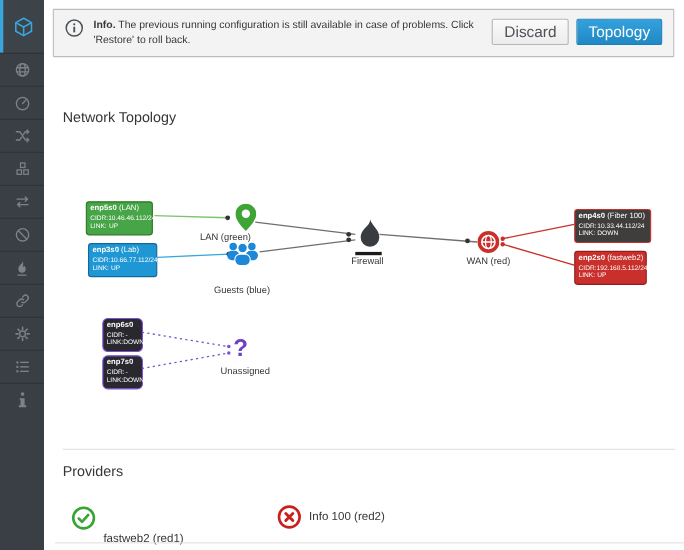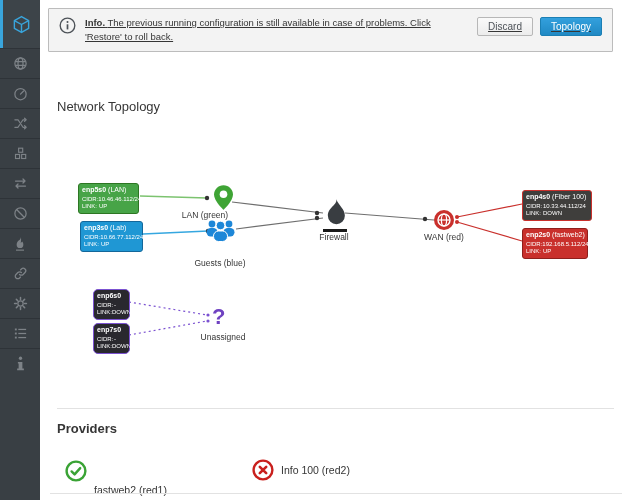--- a/index.html
+++ b/index.html
@@ -9,25 +9,25 @@
   
   .sidebar { position:absolute; left:0; top:0; width:40px; height:500px; background:#393f44; }
   .nav-item { height:30px; display:flex; align-items:center; justify-content:center; color:#7d8287; border-top:1px solid #2e3338; cursor:pointer; }
   .nav-item.active { height:48px; border-top:none; border-left:3px solid #39a5dc; background:#3d4449; color:#39a5dc; }
   .nav-item svg { display:block; }
 
   
   .main { position:absolute; left:40px; top:0; width:582px; height:500px; background:#fff; }
 
   
-  .banner { position:absolute; left:8px; top:8px; width:565px; height:44px; background:#f3f3f3; border:1px solid #bcbcbc; border-radius:1px; display:flex; align-items:flex-start; padding:7px 10px; gap:9px;text-decoration:underline; }
+  .banner { position:absolute; left:8px; top:8px; width:565px; height:44px; background:#f3f3f3; border:1px solid #bcbcbc; border-radius:1px; display:flex; align-items:flex-start; padding:7px 10px; gap:9px; }
   .banner .txt { font-size:9.5px; line-height:1.45; color:#363636; max-width:392px; }
   .banner .txt b { font-weight:bold; }
   .banner .btns { margin-left:auto; display:flex; gap:7px; margin-top:1px; }
-  .btn { font-family:"Liberation Sans", sans-serif; font-size:10px; padding:3px 10px; border-radius:2px; cursor:pointer; }
+  .btn { font-family:"Liberation Sans", sans-serif; font-size:14px; padding:3px 10px; border-radius:2px; cursor:pointer; }
   .btn-default { background:linear-gradient(#fafafa,#ececec); border:1px solid #b7b7b7; color:#4d5258; }
   .btn-primary { background:linear-gradient(#33a0dd,#2089c4); border:1px solid #1b7fb4; color:#fff; }
 
   .h1 { position:absolute; left:17px; top:64px; font-size:19px; font-weight:400; color:#565656; }
   .h2 { position:absolute; left:17px; top:99px; font-size:13px; font-weight:400; color:#363636; }
 
   
   .topology { position:absolute; left:0; top:113px; width:582px; height:255px; }
   .topology svg.wires { position:absolute; left:0; top:0; pointer-events:none; }
 
@@ -42,21 +42,21 @@
   .if-red   { background:#c9302c; border-color:#8e1f1c; }
   .if-purple { background:#29282e; border-color:#7b52d1; border-radius:5px; }
 
   .nodelabel { position:absolute; width:80px; text-align:center; font-size:8.5px; color:#363636; }
   .nodeicon { position:absolute; }
   .wan-circle { position:absolute; width:20px; height:20px; }
   .qmark { position:absolute; font-size:22px; font-weight:bold; color:#6f42c1; }
 
   
   .divider { position:absolute; height:1px; background:#e2e2e2; }
-  .h3 { position:absolute; left:17px; top:421px; font-size:13px; font-weight:700; color:#363636; }
+  .h3 { position:absolute; left:17px; top:421px; font-size:13px; font-weight:400; color:#363636; }
   .provider-icon { position:absolute; }
   .provider-label { position:absolute; font-size:10.5px; color:#363636; }
 </style>
 </head>
 <body>
 
 <div class="sidebar">
   <div class="nav-item active">
     <span>
         <svg width="19" height="19" viewBox="0 0 24 24" fill="none" stroke="currentColor" stroke-width="1.8" stroke-linejoin="round">

